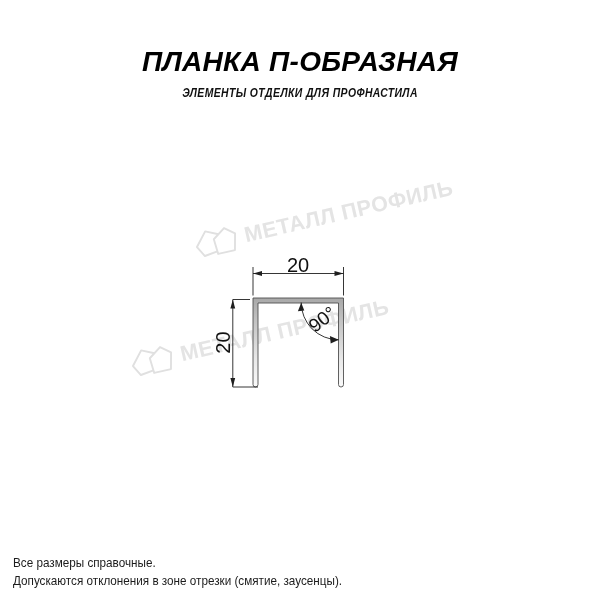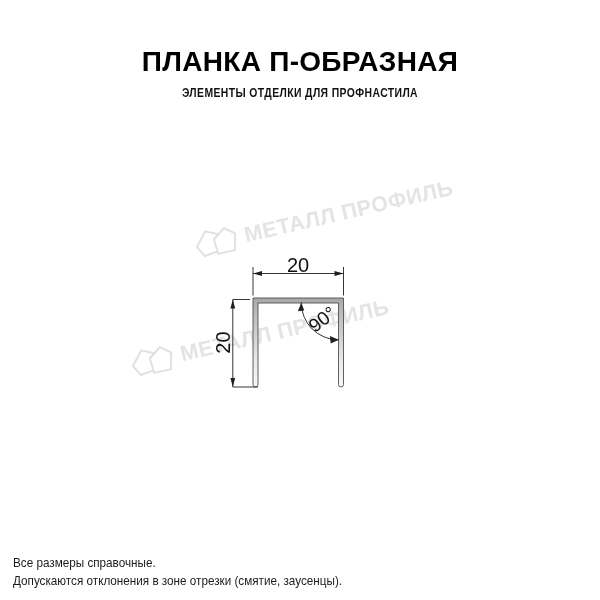--- a/index.html
+++ b/index.html
@@ -3,21 +3,21 @@
 <meta charset="utf-8">
 <style>
   html,body { margin:0; padding:0; }
   body {
     width:600px; height:600px; position:relative; overflow:hidden;
     background:#ffffff;
     font-family:"Liberation Sans", sans-serif;
   }
 
   
-  .header { position:absolute; top:48px; left:0; width:600px; text-align:center; z-index:3; }
+  .header { position:absolute; top:48px; left:0; width:600px; text-align:center; z-index:3;font-style:italic; }
   .title-line {
     font-size:28px; line-height:28px; font-weight:800; letter-spacing:.3px;
     color:#000000; white-space:nowrap;
   }
   .subtitle {
     margin-top:9px; font-size:13px; font-weight:700; letter-spacing:.5px;
     color:#111111; transform:scaleX(.8); transform-origin:50% 50%; white-space:nowrap;
   }
 
   

